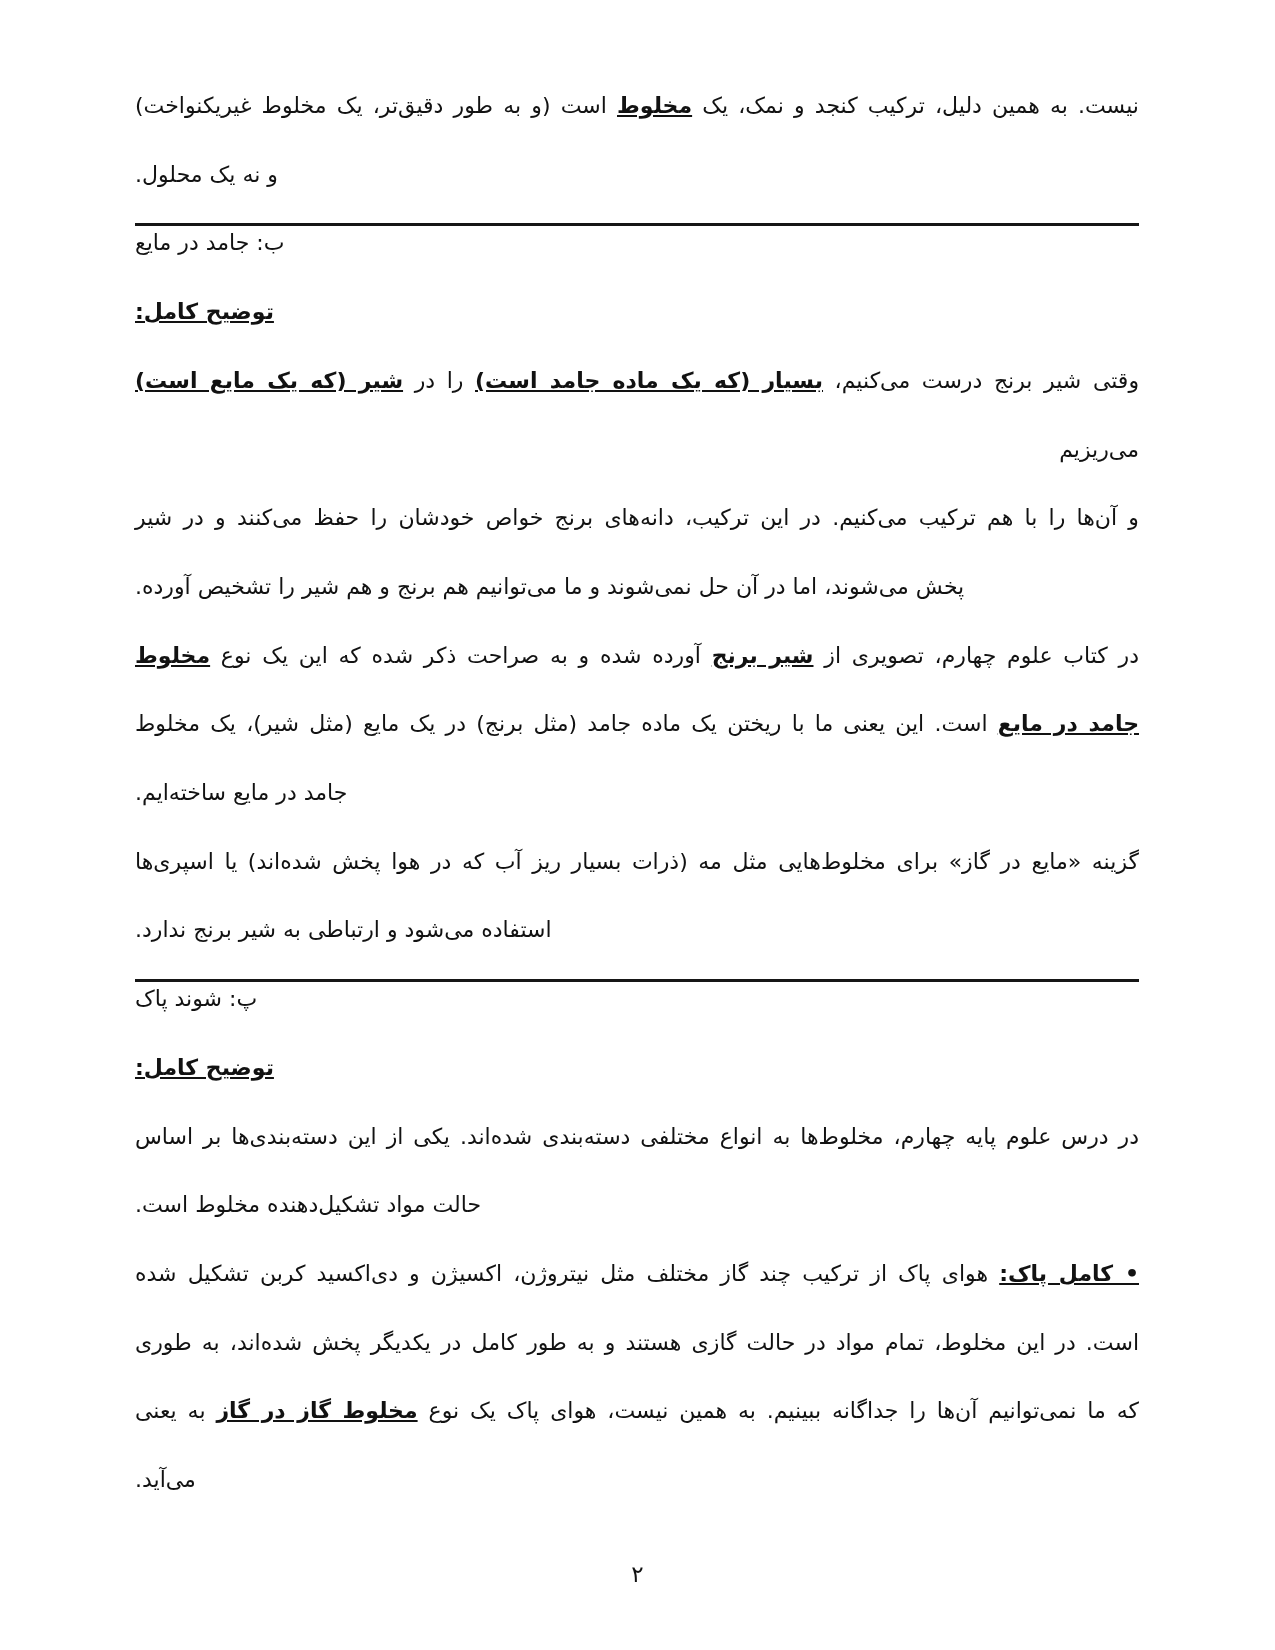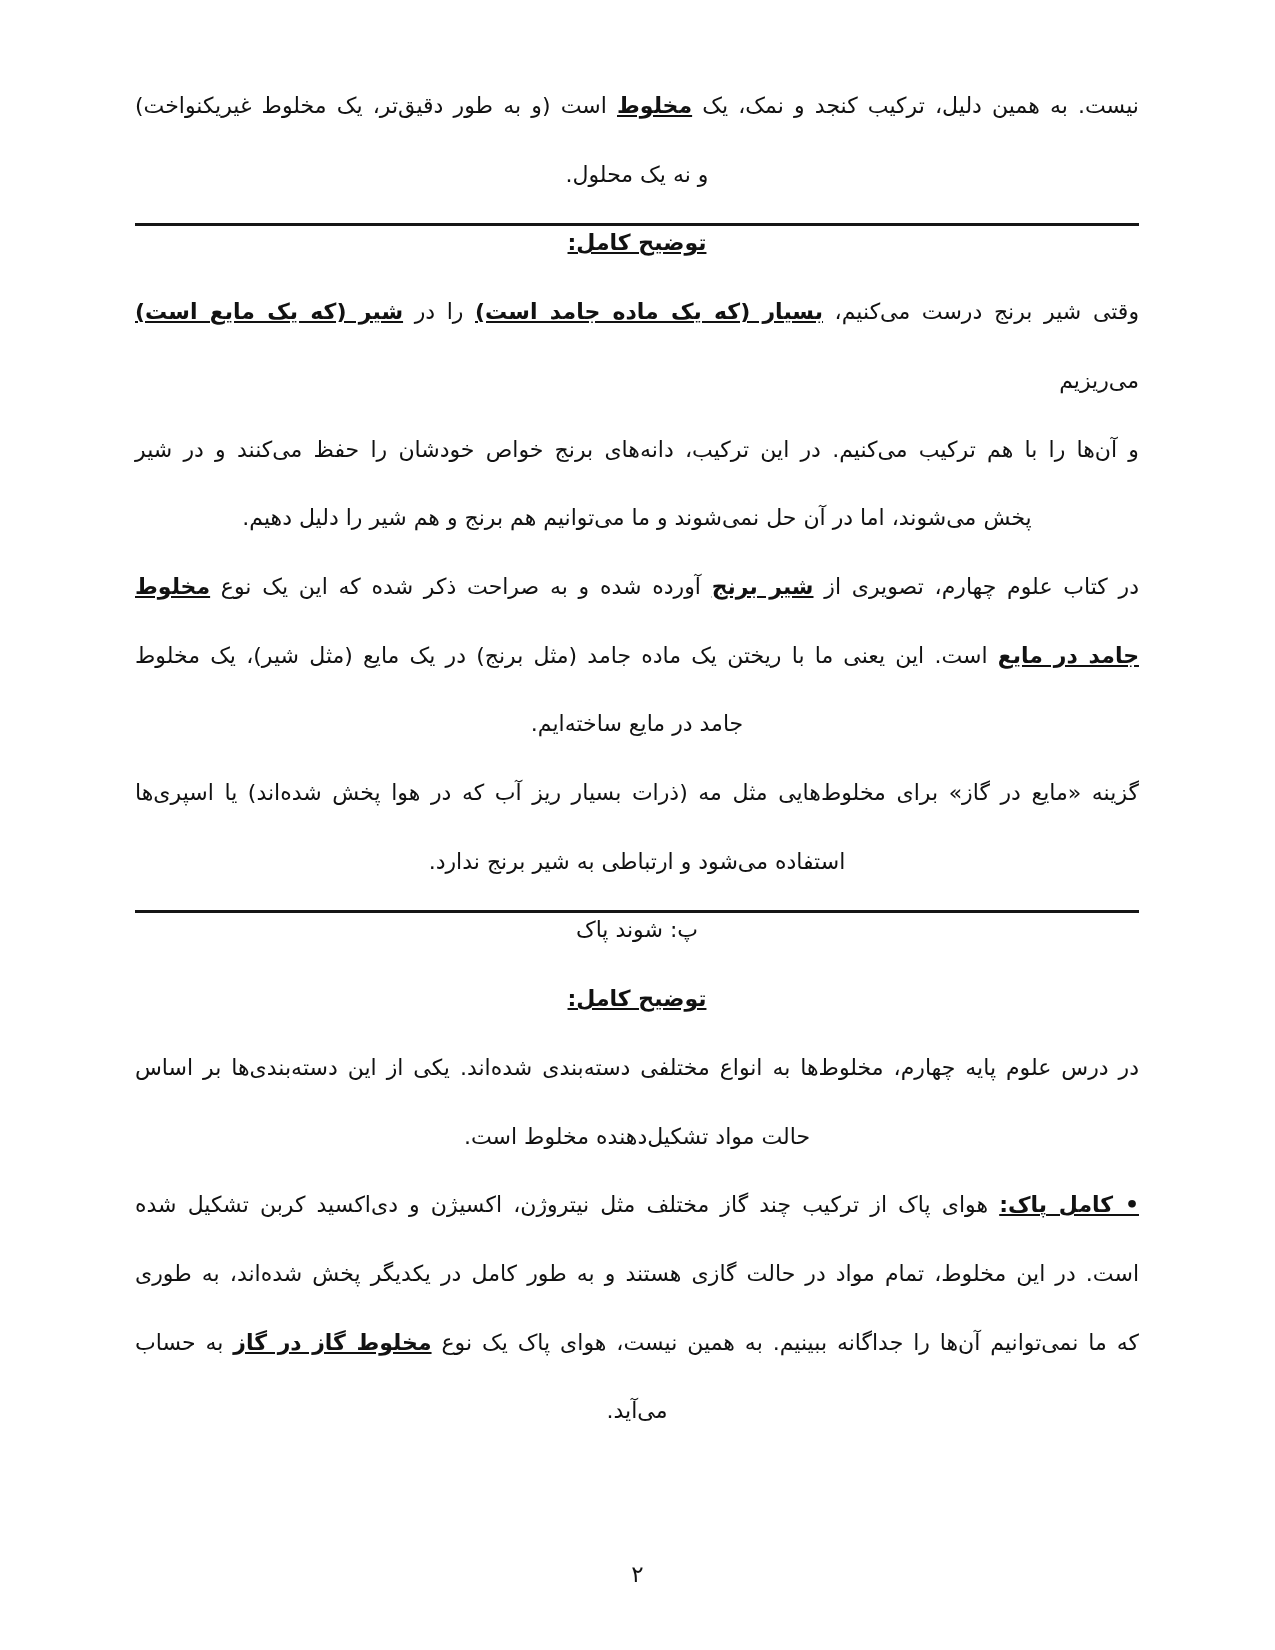--- a/index.html
+++ b/index.html
@@ -15,21 +15,21 @@
     position: absolute; inset: 0;
     background: #ffffff;
     direction: rtl;
   }
   .content {
     padding: 72px 136px 0 135px; 
   }
   .line {
     font-size: 22px;
     line-height: 68.7px;
-    text-align: center;
+    text-align: left;
     direction: rtl;
   }
   .line.j {
     text-align: justify;
     text-align-last: justify;
   }
   .seg-b { font-weight: bold; text-decoration: underline; }
   .rule {
     height: 0;
     border-top: 3px solid #161616;
@@ -48,33 +48,34 @@
   }
 </style>
 </head>
 <body>
 
 <div class="page">
   <div class="content">
       <div class="line j"><span class="seg-r">نیست. به همین دلیل، ترکیب کنجد و نمک، یک </span><span class="seg-b">مخلوط</span><span class="seg-r"> است (و به طور دقیق‌تر، یک مخلوط غیریکنواخت)</span></div>
       <div class="line"><span class="seg-r">و نه یک محلول.</span></div>
       <div class="rule"></div>
+      <div class="line"><span class="seg-r">ب: جامد در مایع</span></div>
       <div class="line"><span class="seg-b">توضیح کامل:</span></div>
       <div class="line j"><span class="seg-r">وقتی شیر برنج درست می‌کنیم، </span><span class="seg-b">بسیار (که یک ماده جامد است)</span><span class="seg-r"> را در </span><span class="seg-b">شیر (که یک مایع است)</span><span class="seg-r"> می‌ریزیم</span></div>
       <div class="line j"><span class="seg-r">و آن‌ها را با هم ترکیب می‌کنیم. در این ترکیب، دانه‌های برنج خواص خودشان را حفظ می‌کنند و در شیر</span></div>
-      <div class="line"><span class="seg-r">پخش می‌شوند، اما در آن حل نمی‌شوند و ما می‌توانیم هم برنج و هم شیر را دلیل دهیم.</span></div>
+      <div class="line"><span class="seg-r">پخش می‌شوند، اما در آن حل نمی‌شوند و ما می‌توانیم هم برنج و هم شیر را تشخیص آورده.</span></div>
       <div class="line j"><span class="seg-r">در کتاب علوم چهارم، تصویری از </span><span class="seg-b">شیر برنج</span><span class="seg-r"> آورده شده و به صراحت ذکر شده که این یک نوع </span><span class="seg-b">مخلوط</span></div>
       <div class="line j"><span class="seg-b">جامد در مایع</span><span class="seg-r"> است. این یعنی ما با ریختن یک ماده جامد (مثل برنج) در یک مایع (مثل شیر)، یک مخلوط</span></div>
       <div class="line"><span class="seg-r">جامد در مایع ساخته‌ایم.</span></div>
       <div class="line j"><span class="seg-r">گزینه «مایع در گاز» برای مخلوط‌هایی مثل مه (ذرات بسیار ریز آب که در هوا پخش شده‌اند) یا اسپری‌ها</span></div>
       <div class="line"><span class="seg-r">استفاده می‌شود و ارتباطی به شیر برنج ندارد.</span></div>
       <div class="rule"></div>
       <div class="line"><span class="seg-r">پ: شوند پاک</span></div>
       <div class="line"><span class="seg-b">توضیح کامل:</span></div>
       <div class="line j"><span class="seg-r">در درس علوم پایه چهارم، مخلوط‌ها به انواع مختلفی دسته‌بندی شده‌اند. یکی از این دسته‌بندی‌ها بر اساس</span></div>
       <div class="line"><span class="seg-r">حالت مواد تشکیل‌دهنده مخلوط است.</span></div>
       <div class="line j"><span class="seg-b">• کامل پاک:</span><span class="seg-r"> هوای پاک از ترکیب چند گاز مختلف مثل نیتروژن، اکسیژن و دی‌اکسید کربن تشکیل شده</span></div>
       <div class="line j"><span class="seg-r">است. در این مخلوط، تمام مواد در حالت گازی هستند و به طور کامل در یکدیگر پخش شده‌اند، به طوری</span></div>
-      <div class="line j"><span class="seg-r">که ما نمی‌توانیم آن‌ها را جداگانه ببینیم. به همین نیست، هوای پاک یک نوع </span><span class="seg-b">مخلوط گاز در گاز</span><span class="seg-r"> به حساب</span></div>
+      <div class="line j"><span class="seg-r">که ما نمی‌توانیم آن‌ها را جداگانه ببینیم. به همین نیست، هوای پاک یک نوع </span><span class="seg-b">مخلوط گاز در گاز</span><span class="seg-r"> به یعنی</span></div>
       <div class="line"><span class="seg-r">می‌آید.</span></div>
     </div>
   <div class="footer">۲</div>
 </div>
 
 </body></html>

